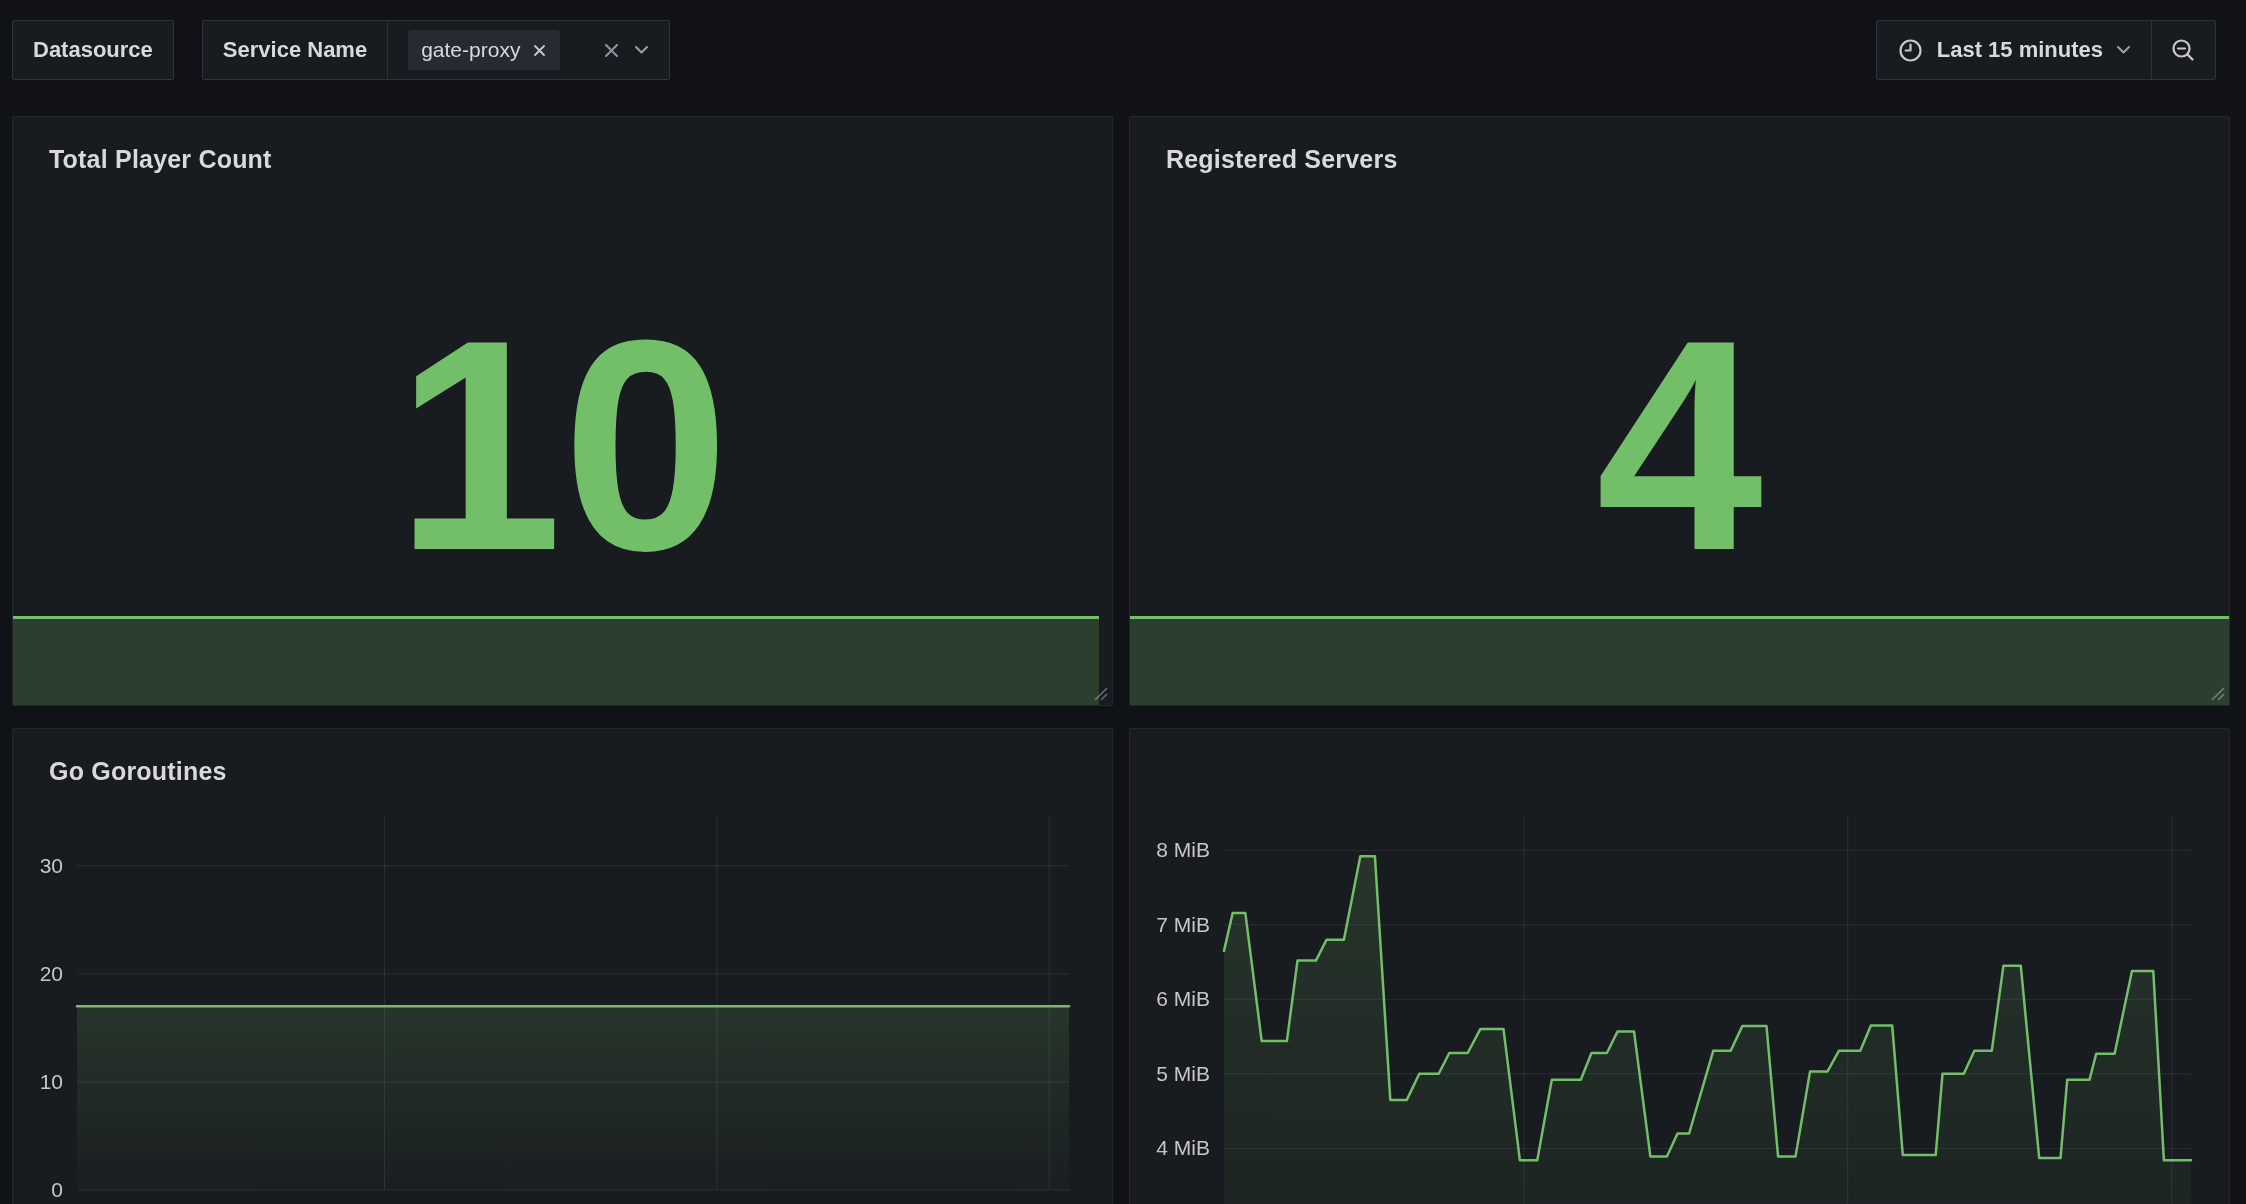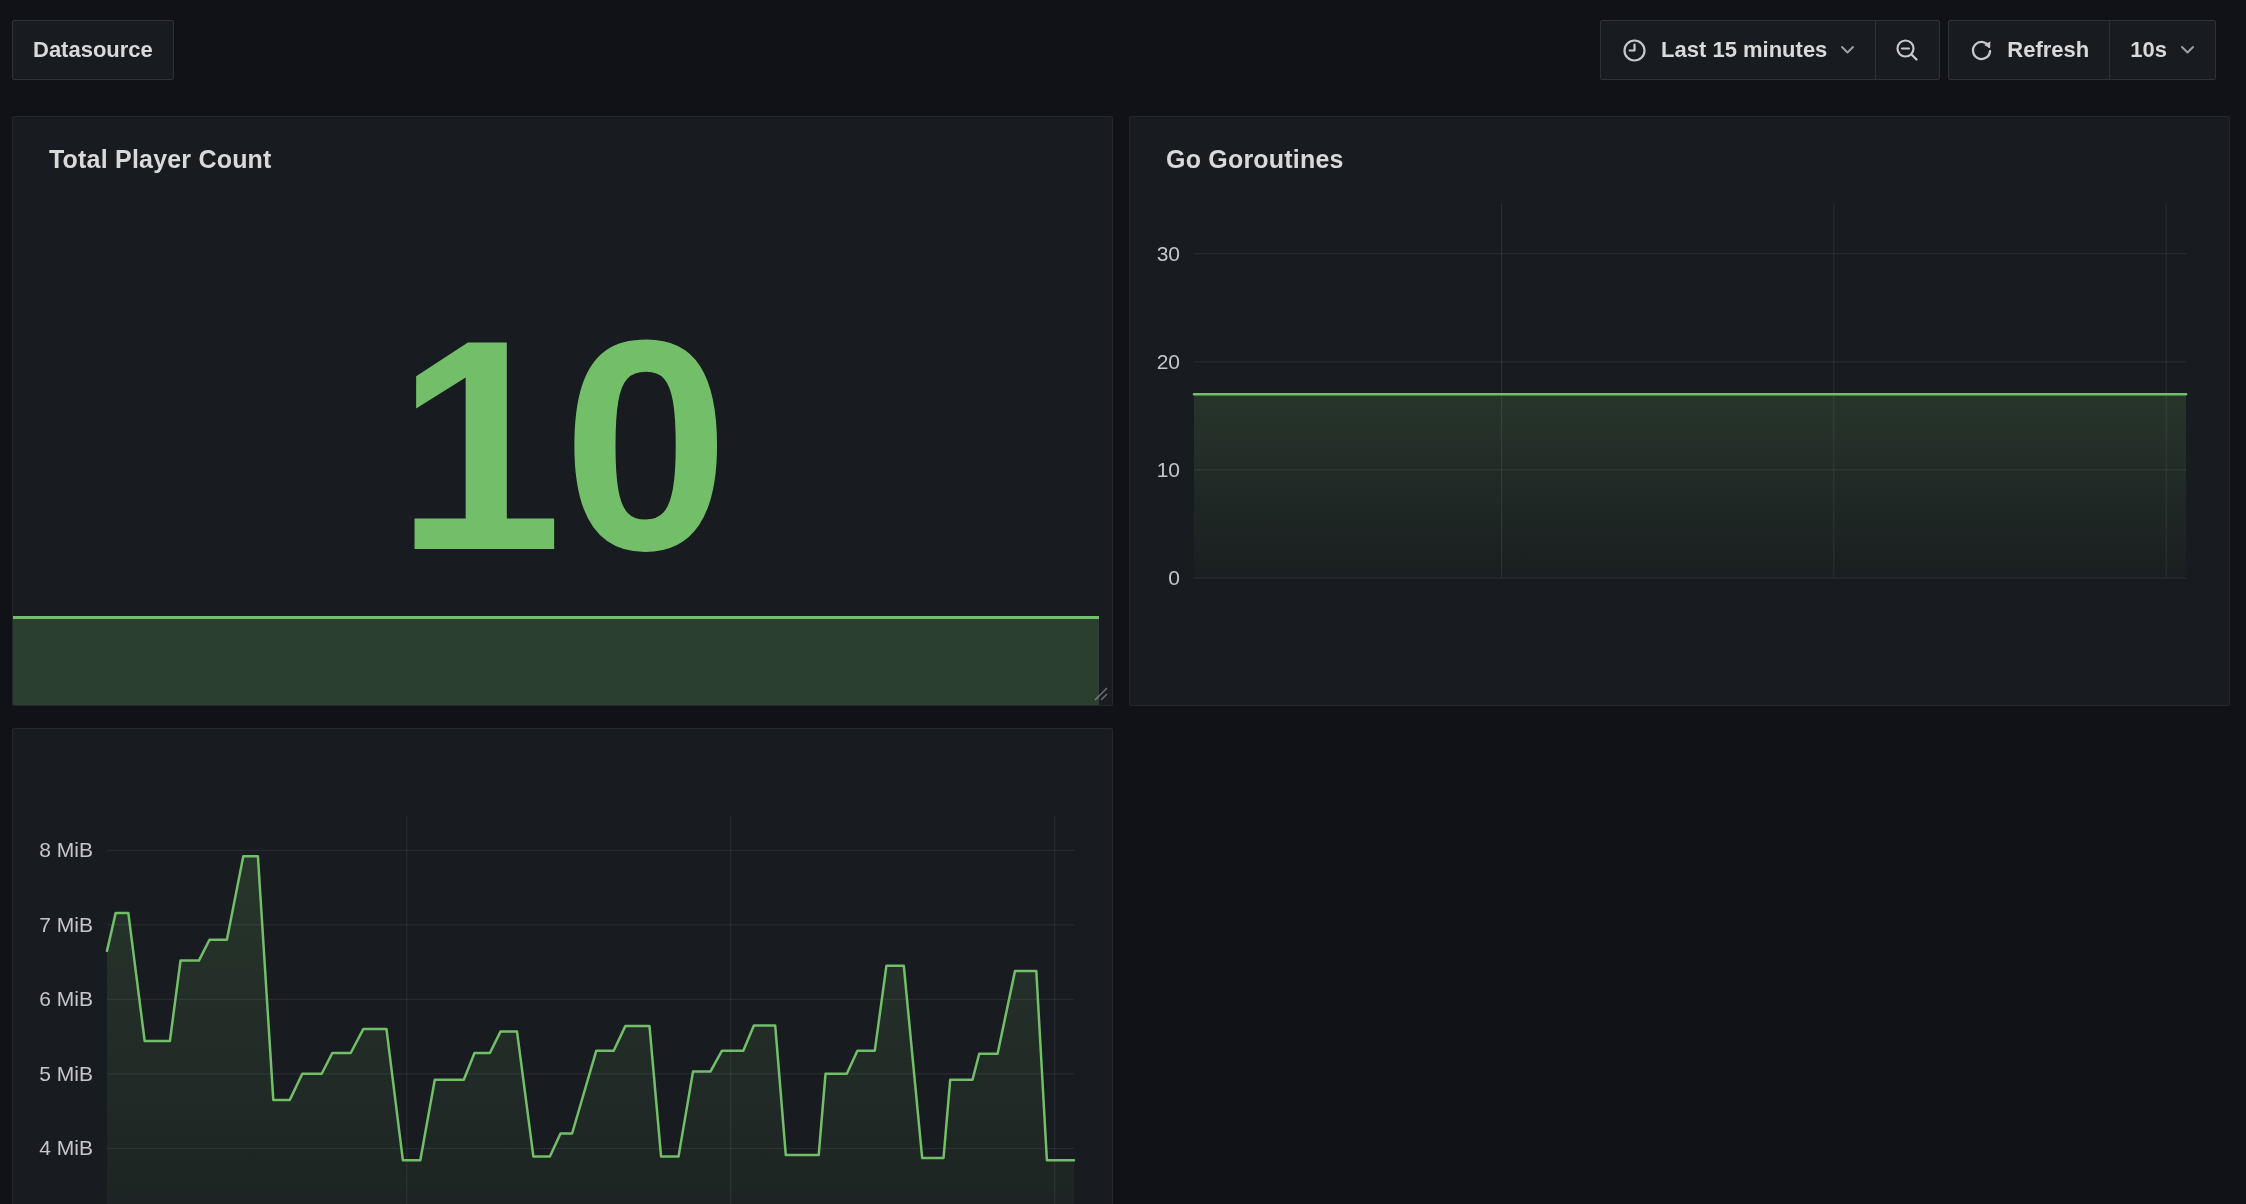--- a/index.html
+++ b/index.html
@@ -61,20 +61,38 @@
 
 <div class="page">
 
   <div class="toolbar">
     <div class="tb-side">
 
       <div class="group">
         <div class="cell">Datasource</div>
       </div>
 
+      <div class="group">
+        <div class="cell">Service Name</div>
+        <button class="cell">
+          <span class="chip">
+            <span>gate-proxy</span>
+            <svg class="ic" width="15" height="15" viewBox="0 0 15 15">
+              <path d="M3 3 L12 12 M12 3 L3 12" stroke="#c9cacd" stroke-width="1.8" stroke-linecap="round"></path>
+            </svg>
+          </span>
+          <span class="sep-space"></span>
+          <svg class="ic" width="19" height="19" viewBox="0 0 19 19">
+            <path d="M4 4 L15 15 M15 4 L4 15" stroke="#8e9097" stroke-width="2.2" stroke-linecap="round"></path>
+          </svg>
+          <svg class="ic" width="15" height="10" viewBox="0 0 15 10">
+            <path d="M2 2 L7.5 7.5 L13 2" fill="none" stroke="#9da0a6" stroke-width="2" stroke-linecap="round" stroke-linejoin="round"></path>
+          </svg>
+        </button>
+      </div>
     </div>
 
     <div class="tb-side right">
       <div class="group">
         <button class="cell">
           <svg class="ic" width="27" height="27" viewBox="0 0 27 27">
             <circle cx="13.5" cy="13.5" r="10" fill="none" stroke="#c7c8cd" stroke-width="2.2"></circle>
             <path d="M13.5 13.5 L13.5 7.6 M13.5 13.5 L8.6 13.5" fill="none" stroke="#c7c8cd" stroke-width="2.2" stroke-linecap="round"></path>
           </svg>
           <span>Last 15 minutes</span>
@@ -84,51 +102,46 @@
         </button>
         <button class="cell icon-cell">
           <svg class="ic" width="27" height="27" viewBox="0 0 27 27">
             <circle cx="11.5" cy="11.5" r="8" fill="none" stroke="#c7c8cd" stroke-width="2.2"></circle>
             <path d="M8 11.5 L15 11.5" stroke="#c7c8cd" stroke-width="2.2" stroke-linecap="round"></path>
             <path d="M17.5 17.5 L22.5 22.5" stroke="#c7c8cd" stroke-width="2.4" stroke-linecap="round"></path>
           </svg>
         </button>
       </div>
 
-      <div class="group">
-        <button class="cell">
-          <svg class="ic" width="25" height="25" viewBox="0 0 24 24">
-            <path d="M19.4 8.4 A8.2 8.2 0 1 0 20.2 12.6" fill="none" stroke="#c7c8cd" stroke-width="2.2" stroke-linecap="round"></path>
-            <polygon points="20.6,3.2 20.1,9.9 14.6,6.6" fill="#c7c8cd"></polygon>
-          </svg>
-          <span>Refresh</span>
-        </button>
-        <button class="cell">
-          <span>10s</span>
-          <svg class="ic" width="15" height="10" viewBox="0 0 15 10">
-            <path d="M2 2 L7.5 7.5 L13 2" fill="none" stroke="#9da0a6" stroke-width="2" stroke-linecap="round" stroke-linejoin="round"></path>
-          </svg>
-        </button>
-      </div>
     </div>
   </div>
 
   <div class="grid">
 
     <section class="panel">
       <h2 class="panel-title">Total Player Count</h2>
       <div class="stat-body">
         <div class="stat-value">10</div>
       </div>
       <div class="spark inset" style="border-top-color: rgb(115, 191, 105); background: rgba(115, 191, 105, 0.22);"></div>
       <svg class="resize-handle" width="18" height="18" viewBox="0 0 18 18">
         <path d="M16 4 L4 16 M16 10 L10 16" stroke="rgba(204,204,220,0.45)" stroke-width="1.6"></path>
       </svg>
     </section>
 
+    <section class="panel">
+      <h2 class="panel-title">Registered Servers</h2>
+      <div class="stat-body">
+        <div class="stat-value">4</div>
+      </div>
+      <div class="spark full" style="border-top-color: rgb(115, 191, 105); background: rgba(115, 191, 105, 0.22);"></div>
+      <svg class="resize-handle" width="18" height="18" viewBox="0 0 18 18">
+        <path d="M16 4 L4 16 M16 10 L10 16" stroke="rgba(204,204,220,0.45)" stroke-width="1.6"></path>
+      </svg>
+    </section>
 
     <section class="panel">
       <h2 class="panel-title">Go Goroutines</h2>
       <svg class="chart" id="chart-goroutines" viewBox="0 0 1101 600">
           <defs>
             <linearGradient id="go_goroutines-g" x1="0" y1="0" x2="0" y2="1">
               <stop offset="0%" stop-color="rgba(115,191,105,0.16)"></stop>
               <stop offset="100%" stop-color="rgba(115,191,105,0.02)"></stop>
             </linearGradient>
           </defs>

